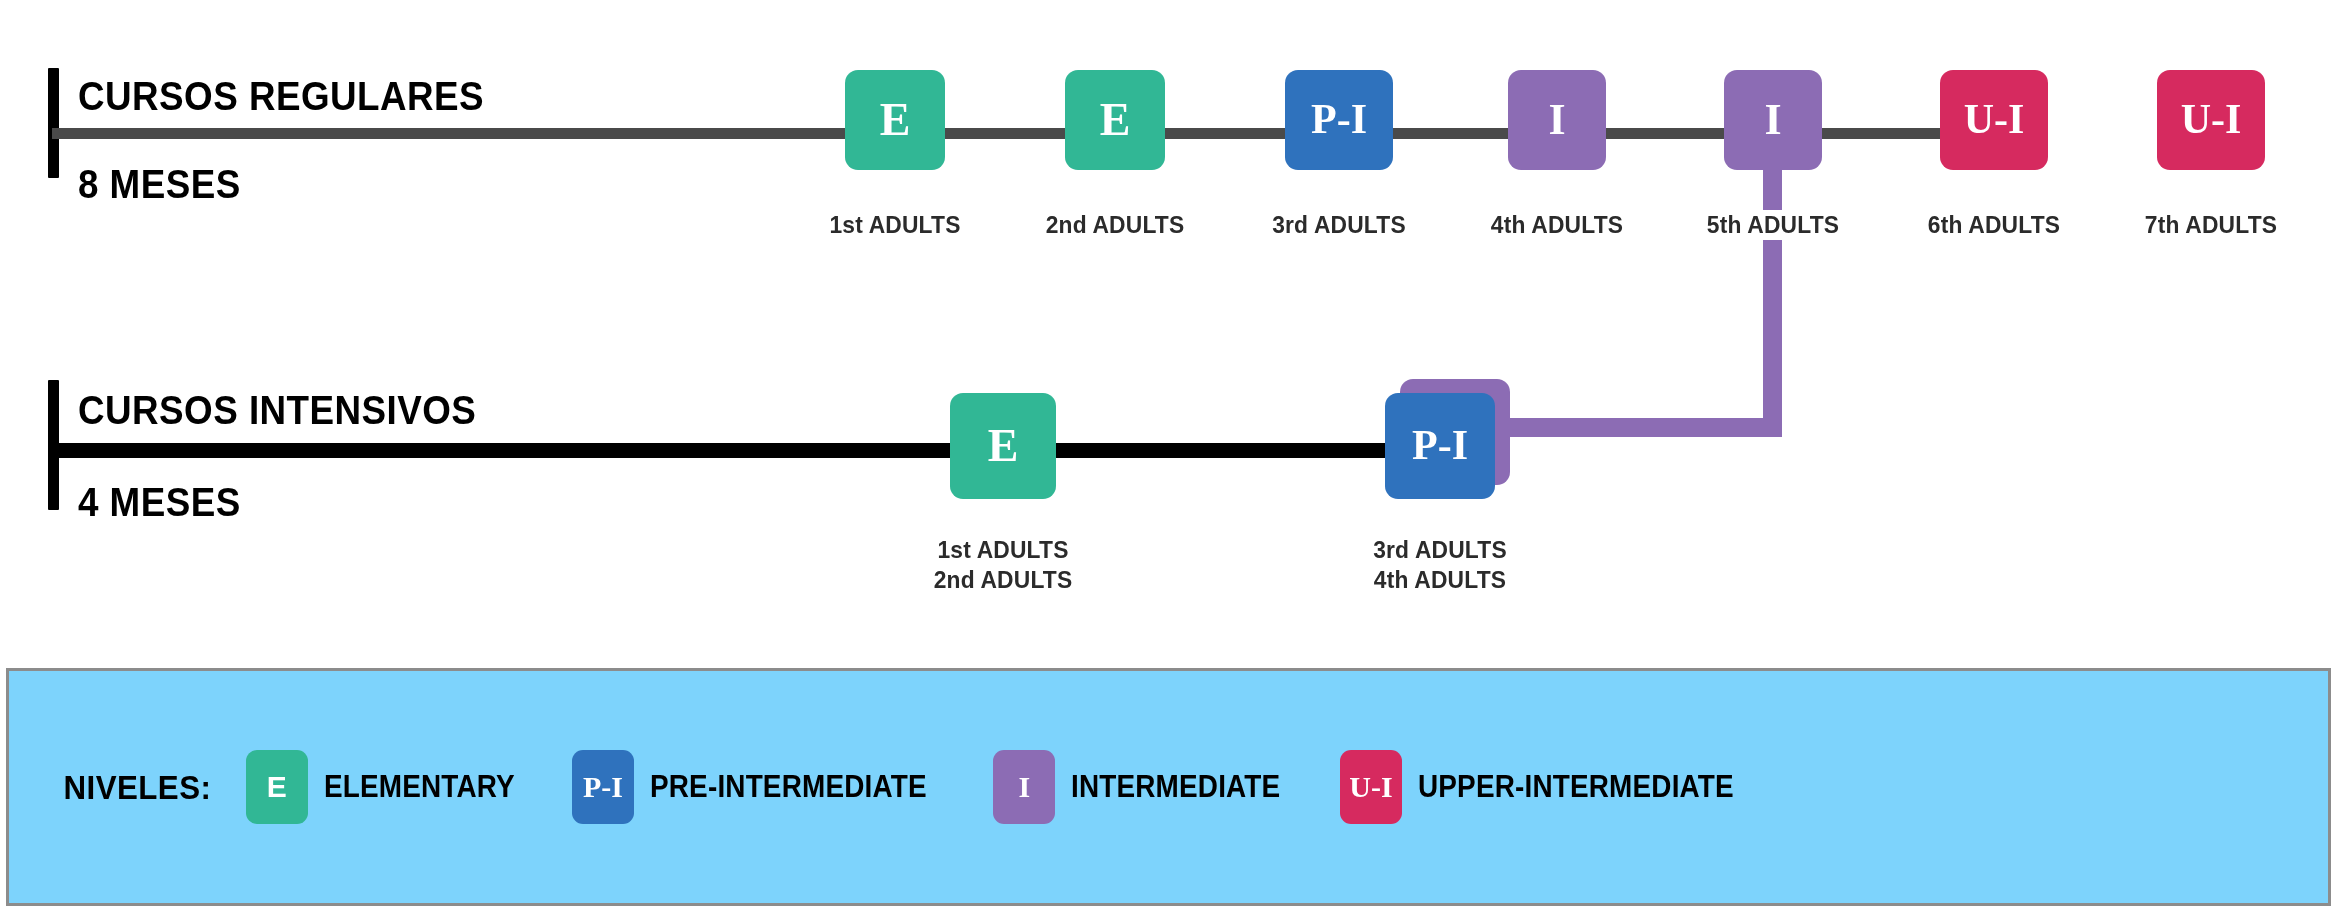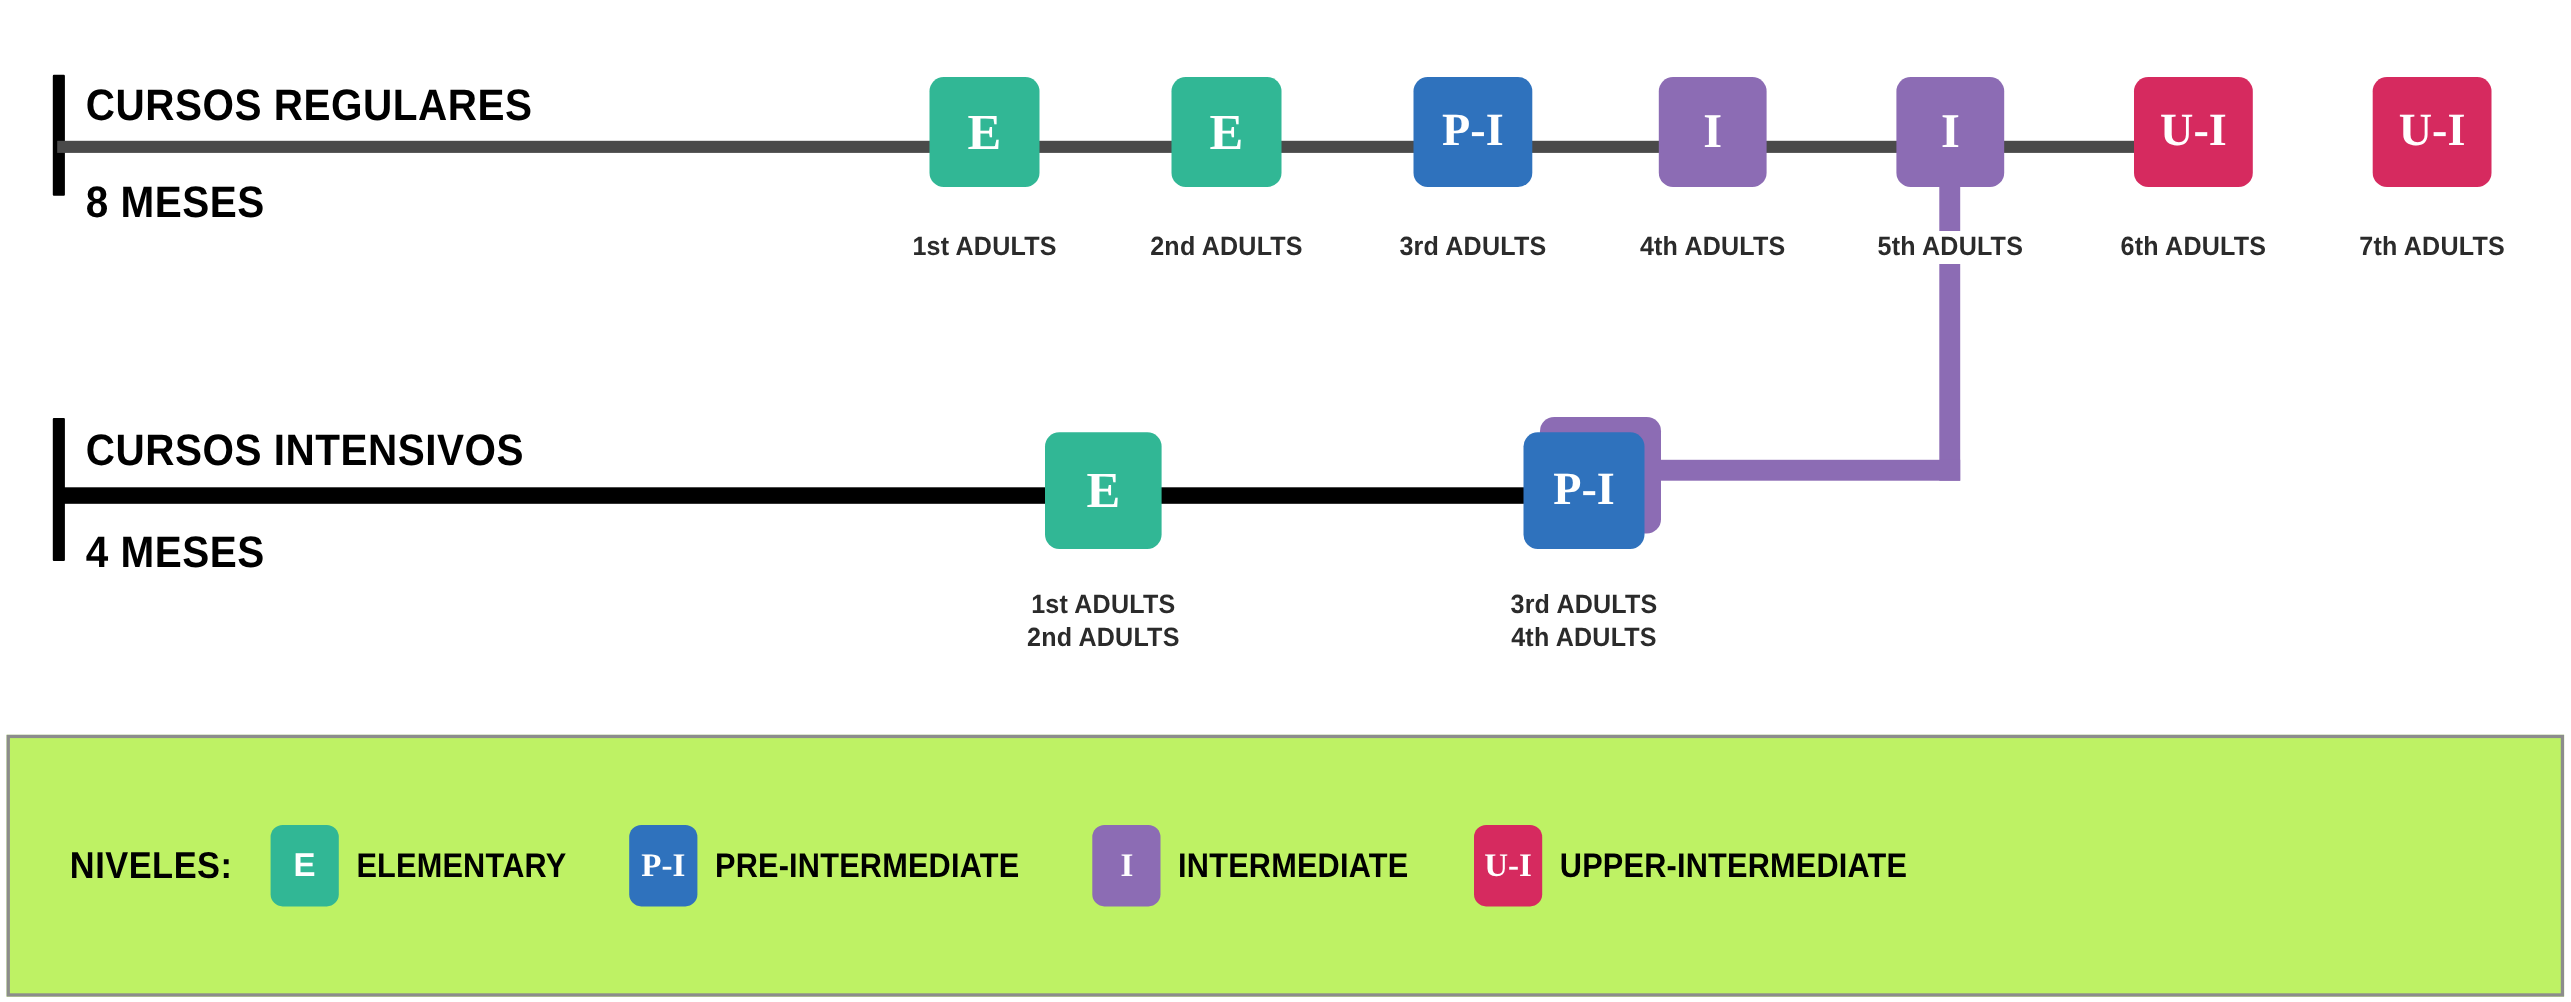--- a/index.html
+++ b/index.html
@@ -43,21 +43,21 @@
     font-size:24px;line-height:30px;white-space:nowrap;letter-spacing:.2px;
     transform:scaleX(.95);
   }
   .caption div{display:block;}
 
   
   .connector{position:absolute;background:#8c6cb4;}
 
   
   .legend-box{
-    position:absolute;border:3px solid #8c8c8c;background:#bef264;box-sizing:border-box;
+    position:absolute;border:3px solid #8c8c8c;background:#7dd3fc;box-sizing:border-box;
   }
   .legend-inner{
     position:absolute;display:flex;align-items:center;gap:0px;
     left:48px;top:0;height:100%;
   }
   .legend-title{
     font-size:34px;font-weight:700;color:#000000;letter-spacing:.5px;
     margin-right:28px;white-space:nowrap;transform:scaleX(.92);
   }
   .legend-item{display:flex;align-items:center;margin-right:36px;}

